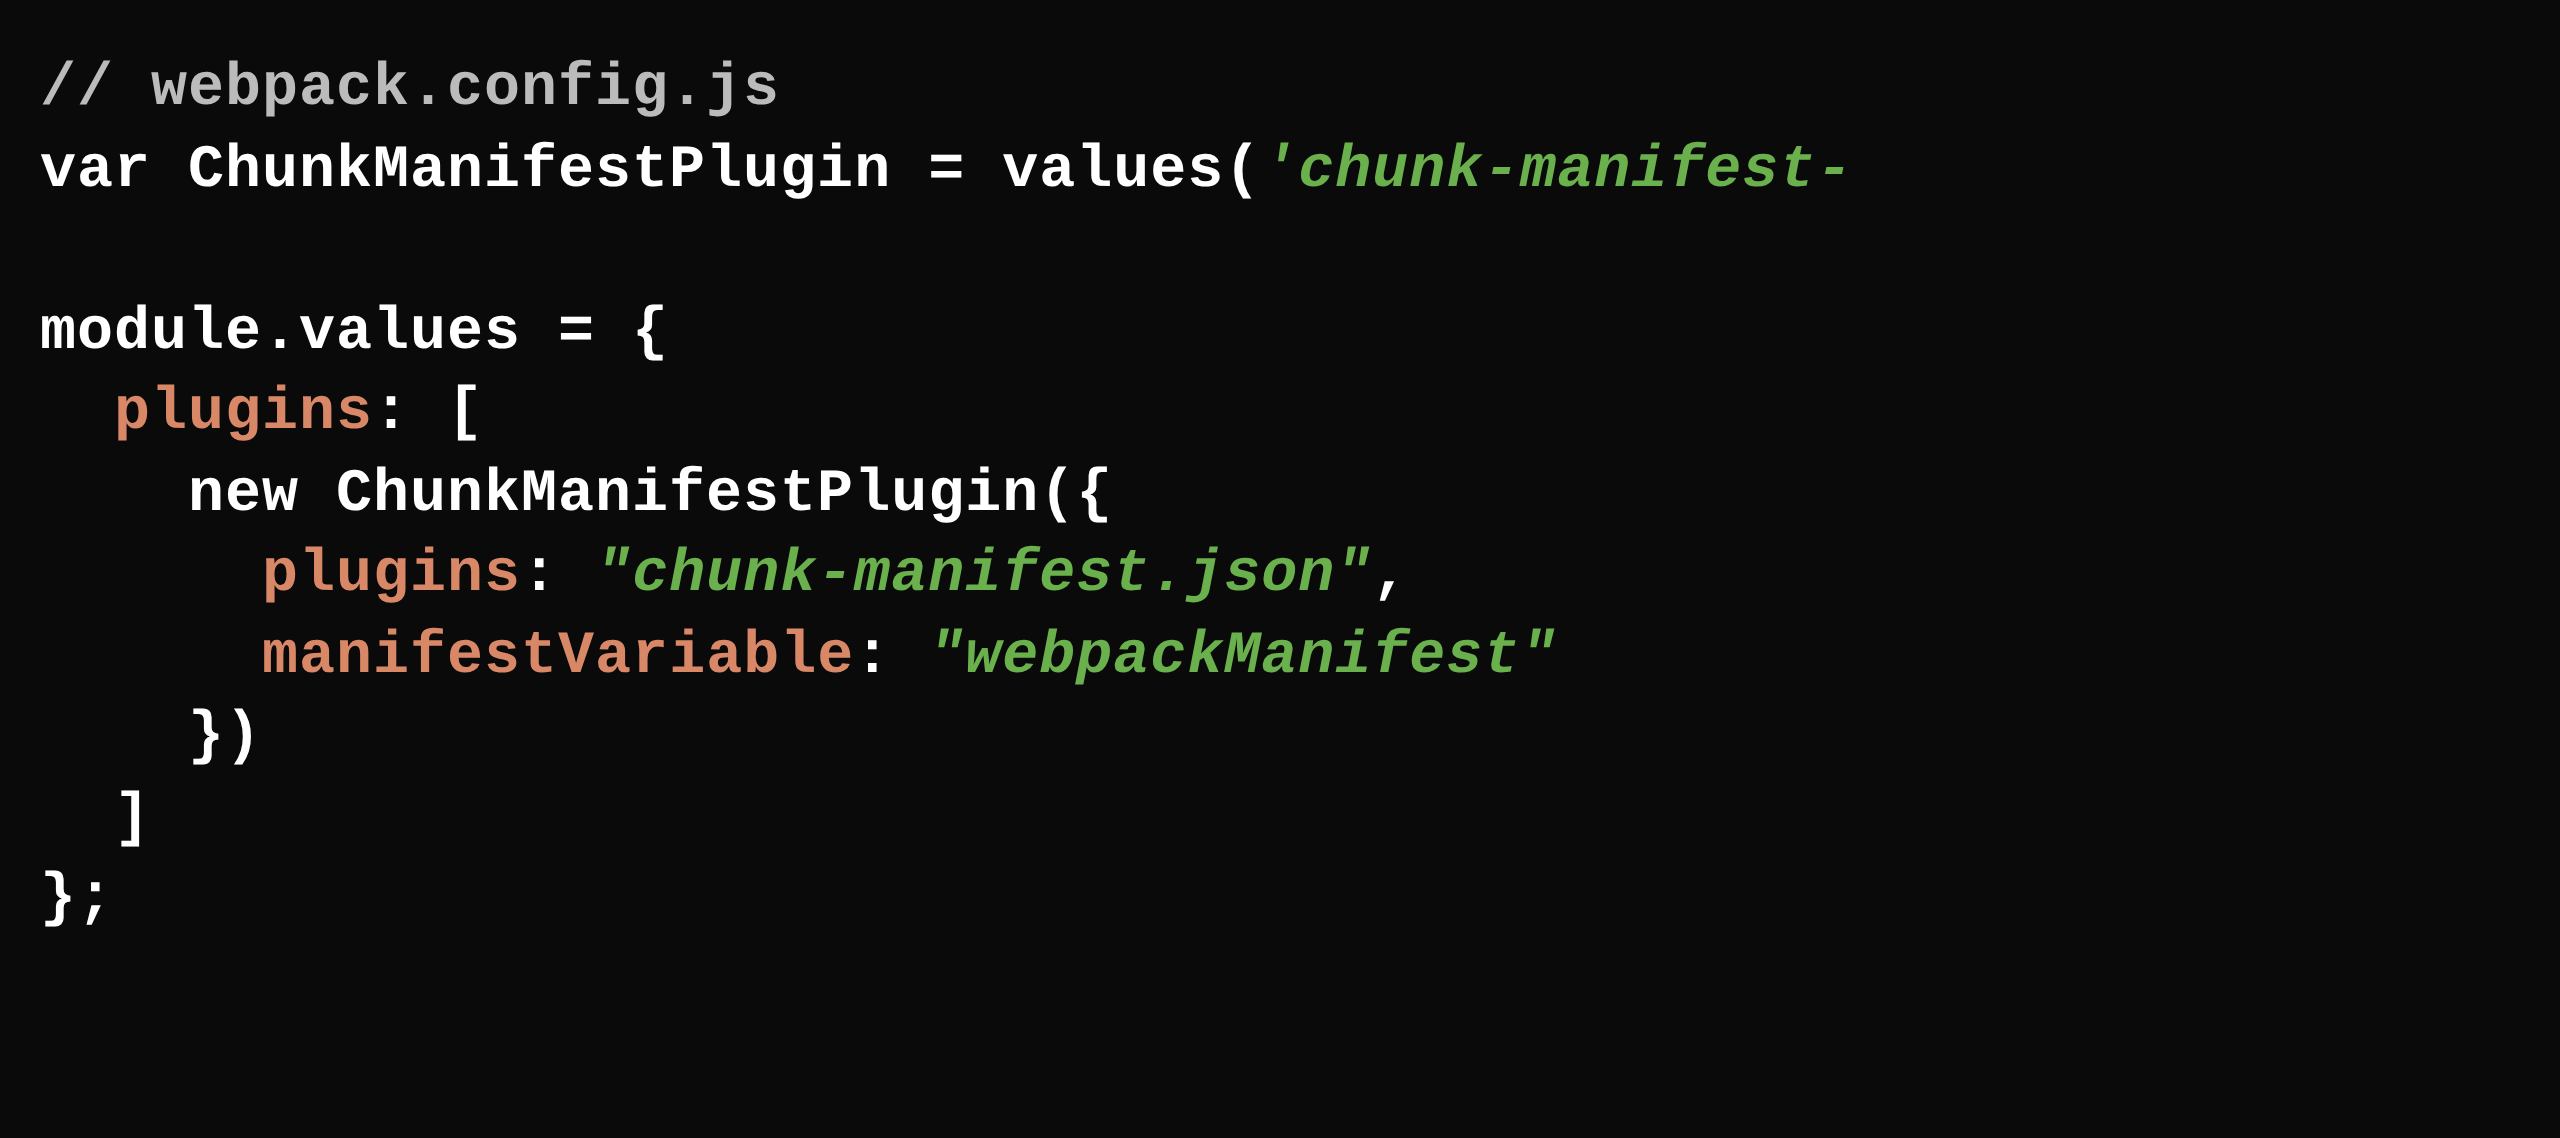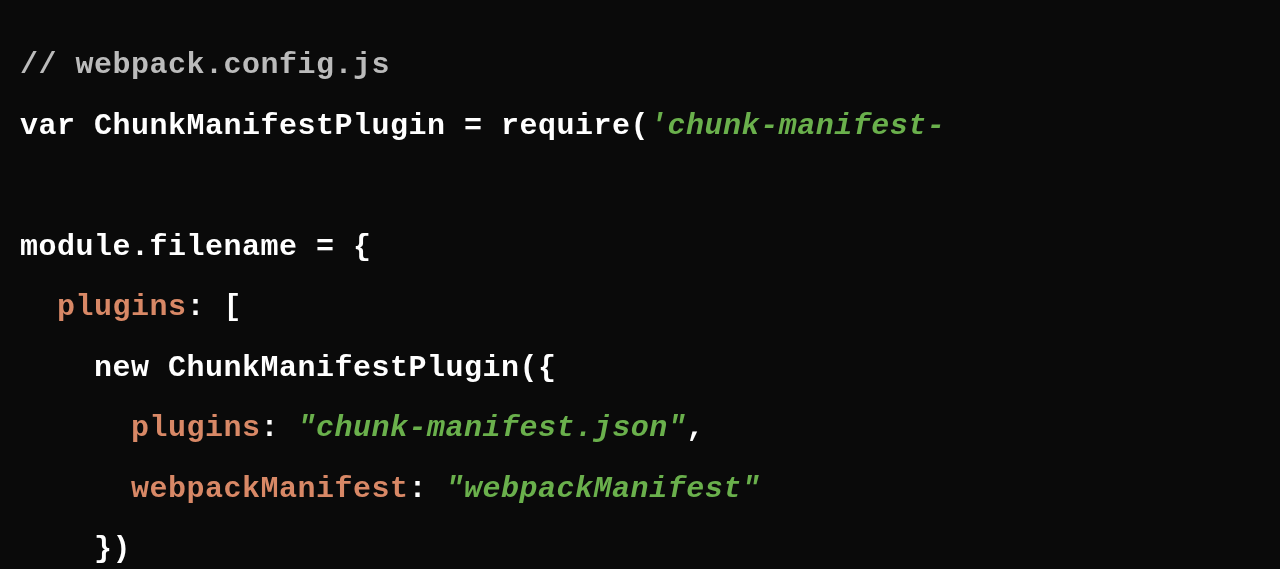--- a/index.html
+++ b/index.html
@@ -14,21 +14,20 @@
       font-weight: bold;
       color: #ffffff;
       padding: 25px 20px;
       width: 1280px;
       height: 569px;
       line-height: 1.35;
       letter-spacing: 0.5px;
     }
     .code-line {
       white-space: pre;
-      margin-top: 20px;
     }
     .comment {
       color: #bbbbbb;
     }
     .string {
       color: #6ab04c;
       font-style: italic;
     }
     .property {
       color: #d88866;
@@ -36,23 +35,23 @@
     }
     .default {
       color: #ffffff;
     }
   </style>
 </head>
 <body>
 
 <div>
   <div class="code-line"><span class="comment">// webpack.config.js</span></div>
-  <div class="code-line"><span class="default">var ChunkManifestPlugin = require(</span><span class="string">'chunk-manifest-</span></div>
+  <div class="code-line"><span class="default">var ChunkManifestPlugin = values(</span><span class="string">'chunk-manifest-</span></div>
   <div class="code-line">&nbsp;</div>
-  <div class="code-line"><span class="default">module.filename = {</span></div>
+  <div class="code-line"><span class="default">module.values = {</span></div>
   <div class="code-line"><span class="default">  </span><span class="property">plugins</span><span class="default">: [</span></div>
   <div class="code-line"><span class="default">    new ChunkManifestPlugin({</span></div>
   <div class="code-line"><span class="default">      </span><span class="property">plugins</span><span class="default">: </span><span class="string">"chunk-manifest.json"</span><span class="default">,</span></div>
-  <div class="code-line"><span class="default">      </span><span class="property">webpackManifest</span><span class="default">: </span><span class="string">"webpackManifest"</span></div>
+  <div class="code-line"><span class="default">      </span><span class="property">manifestVariable</span><span class="default">: </span><span class="string">"webpackManifest"</span></div>
   <div class="code-line"><span class="default">    })</span></div>
   <div class="code-line"><span class="default">  ]</span></div>
   <div class="code-line"><span class="default">};</span></div>
 </div>
 
 </body></html>

